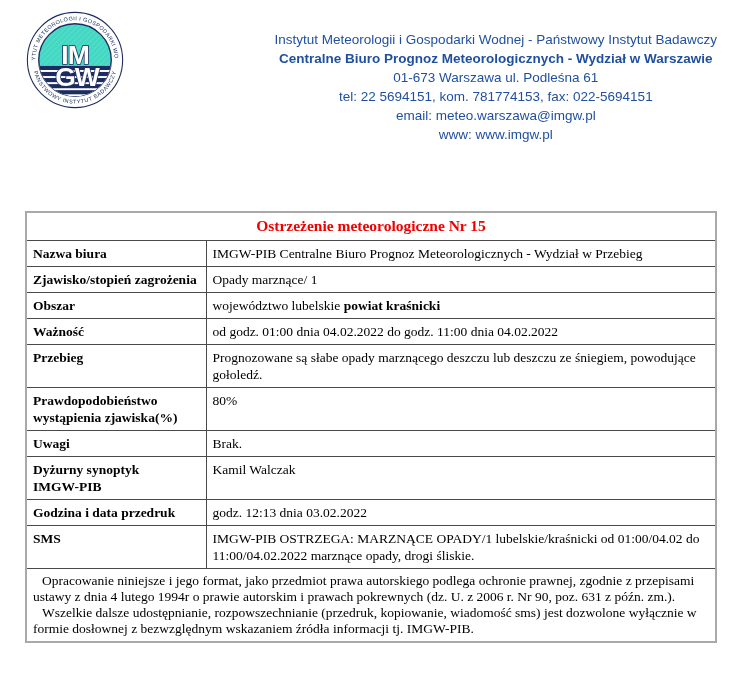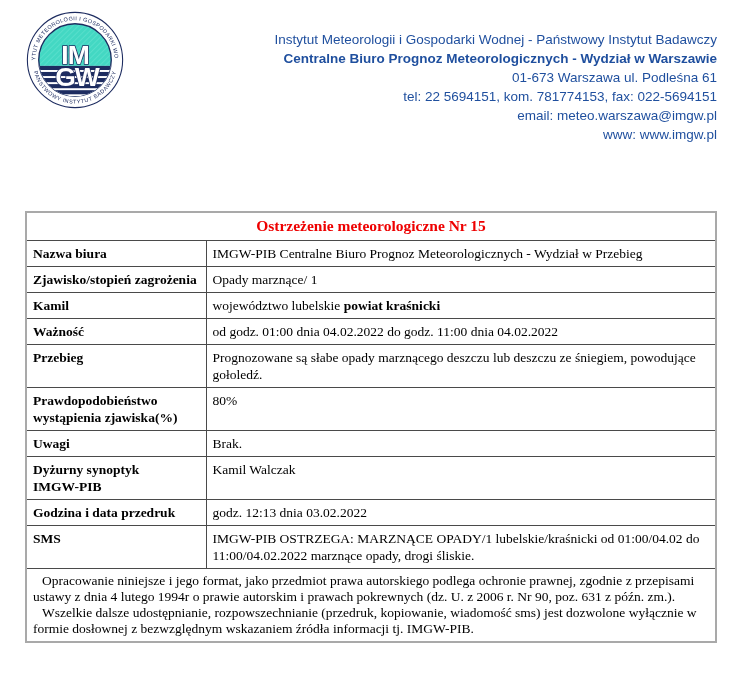--- a/index.html
+++ b/index.html
@@ -16,21 +16,21 @@
     position:relative;
     width:741px;height:693px;
     background:#fff;
     overflow:hidden;
     font-family:"Liberation Sans",sans-serif;
   }
   
   .logo-wrap{position:absolute;left:26px;top:11px;width:98px;height:98px;}
   .header-block{
     position:absolute;top:30px;right:24px;
-    text-align:right;
+    text-align:center;
     color:var(--blue);
     font-size:13.5px;line-height:19px;
     white-space:nowrap;
   }
   .header-block .hl-bold{font-weight:bold;}
   
   table.warn{
     position:absolute;left:25px;top:211px;width:692px;
     border-collapse:collapse;
     border:2px solid var(--border-outer);
@@ -127,21 +127,21 @@
     <tbody>
         <tr>
           <td class="label">Nazwa biura</td>
           <td class="value"><span>IMGW-PIB Centralne Biuro Prognoz Meteorologicznych - Wydział w Przebieg</span></td>
         </tr>
         <tr>
           <td class="label">Zjawisko/stopień zagrożenia</td>
           <td class="value"><span>Opady marznące/ 1</span></td>
         </tr>
         <tr>
-          <td class="label">Kamil</td>
+          <td class="label">Obszar</td>
           <td class="value"><span>województwo lubelskie </span><span class="b">powiat kraśnicki</span></td>
         </tr>
         <tr>
           <td class="label">Ważność</td>
           <td class="value"><span>od godz. 01:00 dnia 04.02.2022 do godz. 11:00 dnia 04.02.2022</span></td>
         </tr>
         <tr>
           <td class="label">Przebieg</td>
           <td class="value"><span>Prognozowane są słabe opady marznącego deszczu lub deszczu ze śniegiem, powodujące gołoledź.</span></td>
         </tr>

